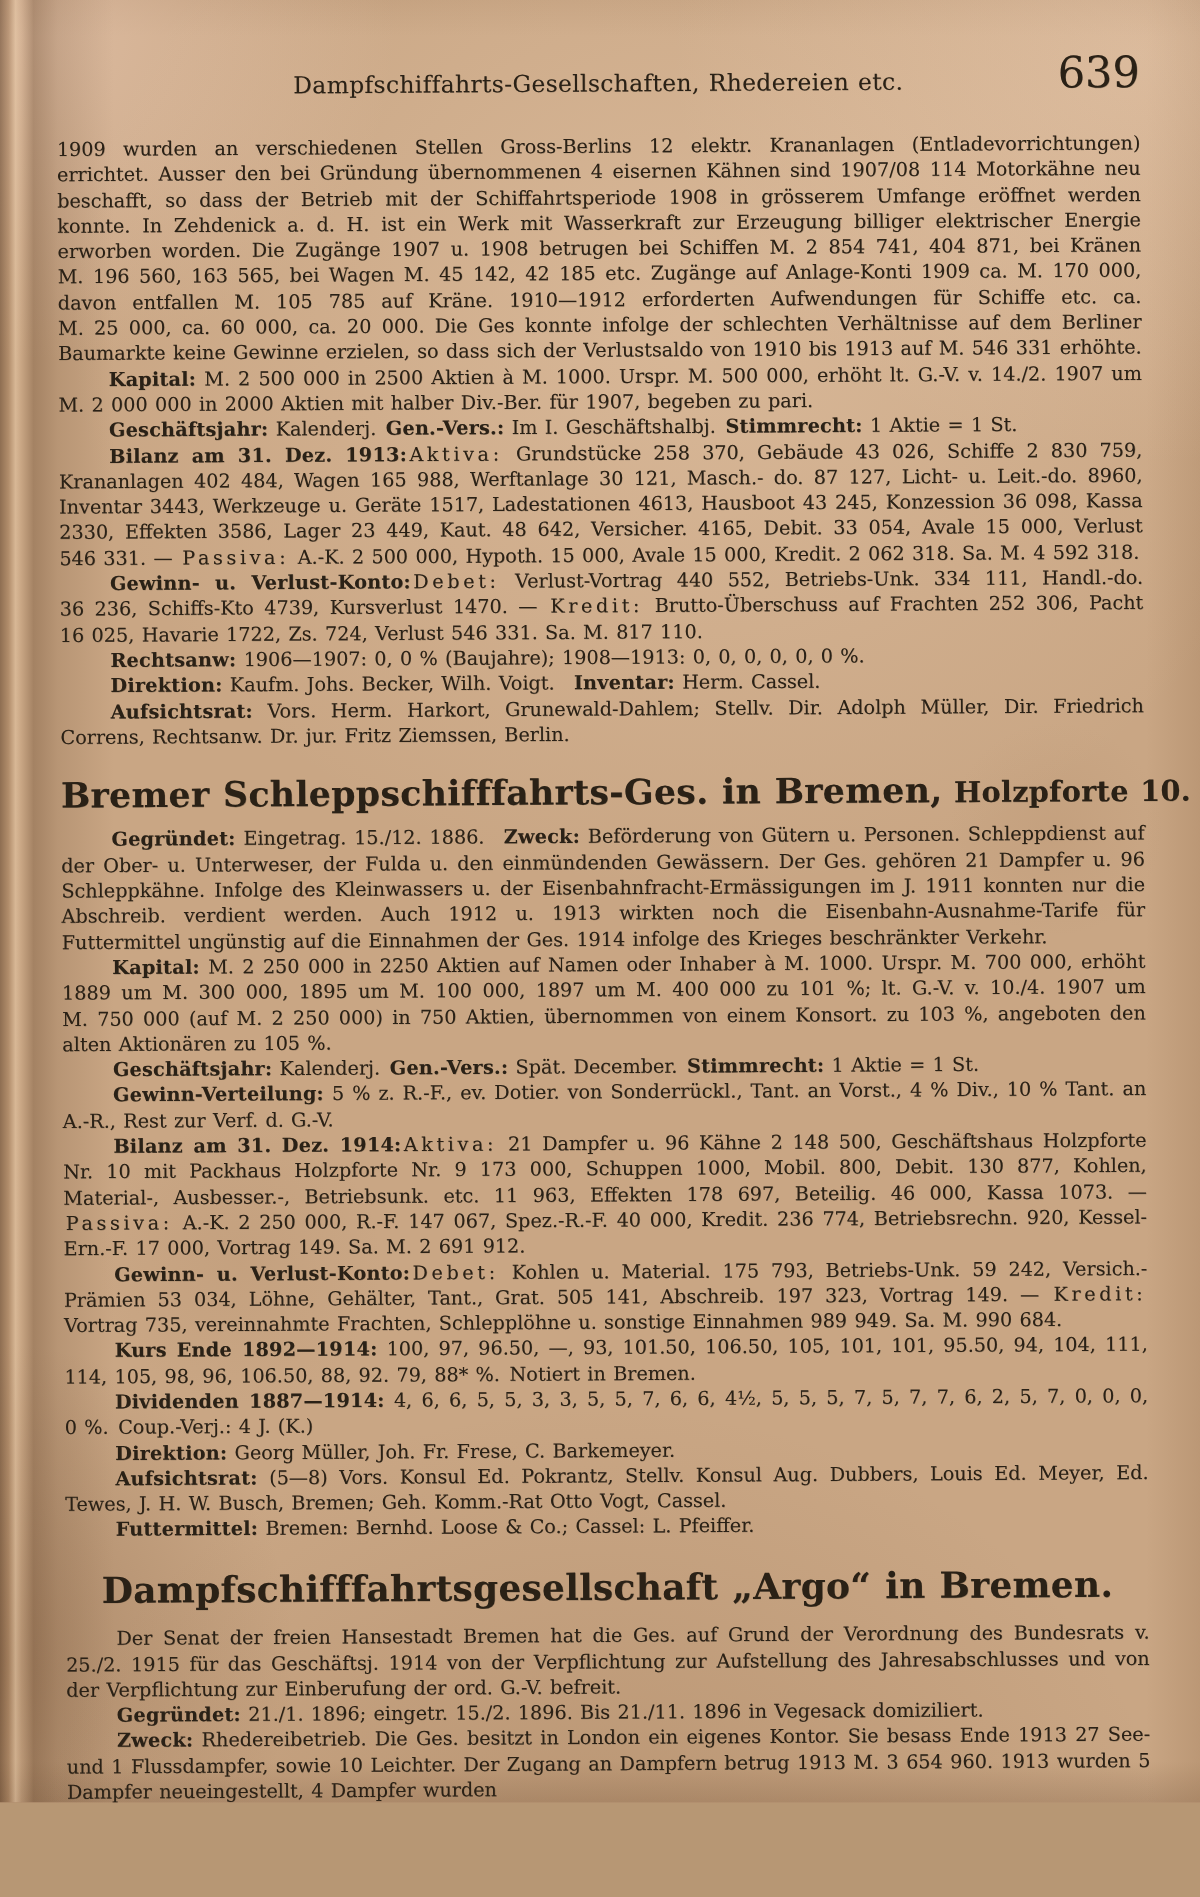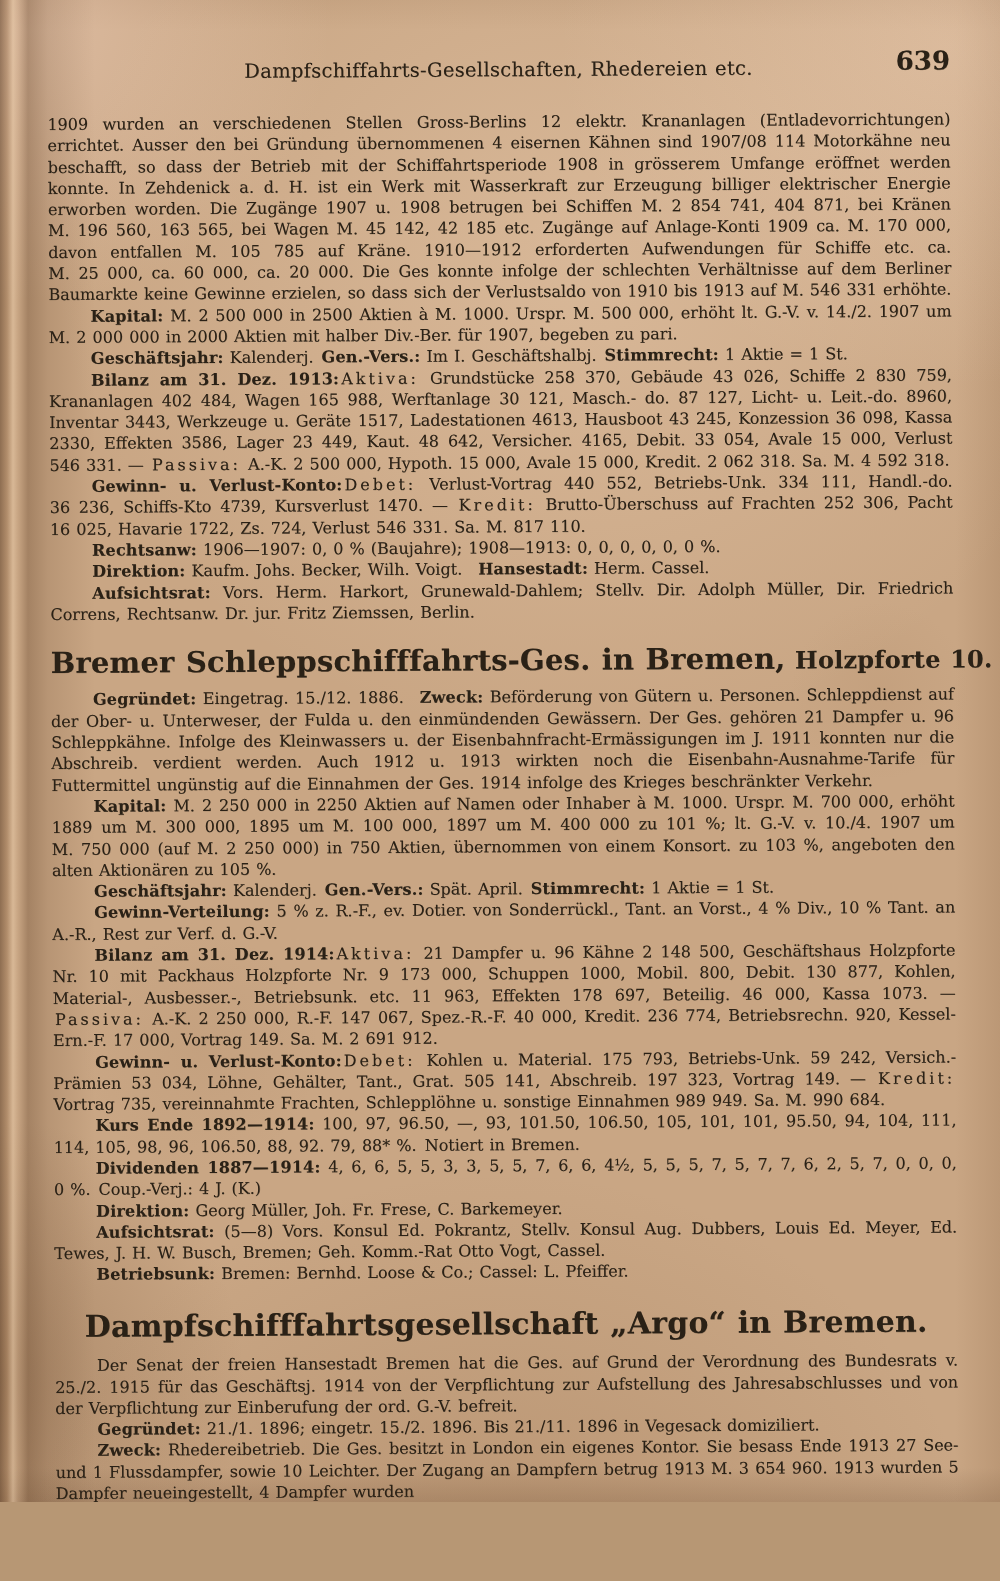--- a/index.html
+++ b/index.html
@@ -32,21 +32,21 @@
     position:absolute;left:47px;top:62px;width:903px;
     font-family:"DejaVu Serif","Liberation Serif",serif;
     font-size:16px;line-height:21.3px;color:#2a2116;
     text-align:justify;word-spacing:1px;
     transform:rotate(-0.35deg);transform-origin:0 0;
     text-shadow:0.3px 0.3px 0.5px rgba(42,33,22,0.35);
   }
 
   .running-head{position:relative;height:30px;margin-bottom:22px;}
   .running-title{text-align:center;font-size:19.5px;letter-spacing:0.3px;}
-  .page-num{position:absolute;right:0;top:-6px;font-size:26px;font-weight:bold;}
+  .page-num{position:absolute;right:0;top:-6px;font-size:36px;}
 
   .para{margin:0;}
   .ind{text-indent:42px;}
   strong{font-weight:700;letter-spacing:0.2px;}
   .sp{letter-spacing:3px;margin-left:2px;margin-right:1px;}
 
   h2.company-heading{
     font-size:29px;line-height:1.15;margin:22px 0 9px;font-weight:700;
     text-align:left;letter-spacing:0.2px;white-space:nowrap;text-indent:0;
   }
@@ -72,49 +72,49 @@
       <p class="para ind"><strong>Kapital:</strong><span> M.&nbsp;2&nbsp;500&nbsp;000 in 2500 Aktien à M.&nbsp;1000. Urspr. M.&nbsp;500&nbsp;000, erhöht lt. G.-V. v. 14./2. 1907 um M.&nbsp;2&nbsp;000&nbsp;000 in 2000 Aktien mit halber Div.-Ber. für 1907, begeben zu pari.</span></p>
 
       <p class="para ind"><strong>Geschäftsjahr:</strong><span> Kalenderj. </span><strong>Gen.-Vers.:</strong><span> Im I. Geschäftshalbj. </span><strong>Stimmrecht:</strong><span> 1 Aktie = 1 St.</span></p>
 
       <p class="para ind"><strong>Bilanz am 31. Dez. 1913:</strong><span class="sp">Aktiva:</span><span> Grundstücke 258&nbsp;370, Gebäude 43&nbsp;026, Schiffe 2&nbsp;830&nbsp;759, Krananlagen 402&nbsp;484, Wagen 165&nbsp;988, Werftanlage 30&nbsp;121, Masch.- do. 87&nbsp;127, Licht- u. Leit.-do. 8960, Inventar 3443, Werkzeuge u. Geräte 1517, Ladestationen 4613, Hausboot 43&nbsp;245, Konzession 36&nbsp;098, Kassa 2330, Effekten 3586, Lager 23&nbsp;449, Kaut. 48&nbsp;642, Versicher. 4165, Debit. 33&nbsp;054, Avale 15&nbsp;000, Verlust 546&nbsp;331. — </span><span class="sp">Passiva:</span><span> A.-K. 2&nbsp;500&nbsp;000, Hypoth. 15&nbsp;000, Avale 15&nbsp;000, Kredit. 2&nbsp;062&nbsp;318. Sa. M.&nbsp;4&nbsp;592&nbsp;318.</span></p>
 
       <p class="para ind"><strong>Gewinn- u. Verlust-Konto:</strong><span class="sp">Debet:</span><span> Verlust-Vortrag 440&nbsp;552, Betriebs-Unk. 334&nbsp;111, Handl.-do. 36&nbsp;236, Schiffs-Kto 4739, Kursverlust 1470. — </span><span class="sp">Kredit:</span><span> Brutto-Überschuss auf Frachten 252&nbsp;306, Pacht 16&nbsp;025, Havarie 1722, Zs. 724, Verlust 546&nbsp;331. Sa. M.&nbsp;817&nbsp;110.</span></p>
 
       <p class="para ind"><strong>Rechtsanw:</strong><span> 1906—1907: 0, 0&nbsp;% (Baujahre); 1908—1913: 0, 0, 0, 0, 0, 0&nbsp;%.</span></p>
 
-      <p class="para ind"><strong>Direktion:</strong><span> Kaufm. Johs. Becker, Wilh. Voigt. </span><strong>Hansestadt:</strong><span> Herm. Cassel.</span></p>
+      <p class="para ind"><strong>Direktion:</strong><span> Kaufm. Johs. Becker, Wilh. Voigt. </span><strong>Inventar:</strong><span> Herm. Cassel.</span></p>
 
       <p class="para ind"><strong>Aufsichtsrat:</strong><span> Vors. Herm. Harkort, Grunewald-Dahlem; Stellv. Dir. Adolph Müller, Dir. Friedrich Correns, Rechtsanw. Dr. jur. Fritz Ziemssen, Berlin.</span></p>
     </section>
 
     <section>
       <h2 class="company-heading"><span class="h-main">Bremer Schleppschifffahrts-Ges. in Bremen,</span><span class="h-addr"> Holzpforte 10.</span></h2>
 
       <p class="para ind"><strong>Gegründet:</strong><span> Eingetrag. 15./12. 1886. </span><strong>Zweck:</strong><span> Beförderung von Gütern u. Personen. Schleppdienst auf der Ober- u. Unterweser, der Fulda u. den einmündenden Gewässern. Der Ges. gehören 21 Dampfer u. 96 Schleppkähne. Infolge des Kleinwassers u. der Eisenbahnfracht-Ermässigungen im J. 1911 konnten nur die Abschreib. verdient werden. Auch 1912 u. 1913 wirkten noch die Eisenbahn-Ausnahme-Tarife für Futtermittel ungünstig auf die Einnahmen der Ges. 1914 infolge des Krieges beschränkter Verkehr.</span></p>
 
       <p class="para ind"><strong>Kapital:</strong><span> M.&nbsp;2&nbsp;250&nbsp;000 in 2250 Aktien auf Namen oder Inhaber à M.&nbsp;1000. Urspr. M.&nbsp;700&nbsp;000, erhöht 1889 um M.&nbsp;300&nbsp;000, 1895 um M.&nbsp;100&nbsp;000, 1897 um M.&nbsp;400&nbsp;000 zu 101&nbsp;%; lt. G.-V. v. 10./4. 1907 um M.&nbsp;750&nbsp;000 (auf M.&nbsp;2&nbsp;250&nbsp;000) in 750 Aktien, übernommen von einem Konsort. zu 103&nbsp;%, angeboten den alten Aktionären zu 105&nbsp;%.</span></p>
 
-      <p class="para ind"><strong>Geschäftsjahr:</strong><span> Kalenderj. </span><strong>Gen.-Vers.:</strong><span> Spät. April. </span><strong>Stimmrecht:</strong><span> 1 Aktie = 1 St.</span></p>
+      <p class="para ind"><strong>Geschäftsjahr:</strong><span> Kalenderj. </span><strong>Gen.-Vers.:</strong><span> Spät. December. </span><strong>Stimmrecht:</strong><span> 1 Aktie = 1 St.</span></p>
 
       <p class="para ind"><strong>Gewinn-Verteilung:</strong><span> 5&nbsp;% z. R.-F., ev. Dotier. von Sonderrückl., Tant. an Vorst., 4&nbsp;% Div., 10&nbsp;% Tant. an A.-R., Rest zur Verf. d. G.-V.</span></p>
 
       <p class="para ind"><strong>Bilanz am 31. Dez. 1914:</strong><span class="sp">Aktiva:</span><span> 21 Dampfer u. 96 Kähne 2&nbsp;148&nbsp;500, Geschäftshaus Holzpforte Nr.&nbsp;10 mit Packhaus Holzpforte Nr.&nbsp;9 173&nbsp;000, Schuppen 1000, Mobil. 800, Debit. 130&nbsp;877, Kohlen, Material-, Ausbesser.-, Betriebsunk. etc. 11&nbsp;963, Effekten 178&nbsp;697, Beteilig. 46&nbsp;000, Kassa 1073. — </span><span class="sp">Passiva:</span><span> A.-K. 2&nbsp;250&nbsp;000, R.-F. 147&nbsp;067, Spez.-R.-F. 40&nbsp;000, Kredit. 236&nbsp;774, Betriebsrechn. 920, Kessel-Ern.-F. 17&nbsp;000, Vortrag 149. Sa. M.&nbsp;2&nbsp;691&nbsp;912.</span></p>
 
       <p class="para ind"><strong>Gewinn- u. Verlust-Konto:</strong><span class="sp">Debet:</span><span> Kohlen u. Material. 175&nbsp;793, Betriebs-Unk. 59&nbsp;242, Versich.-Prämien 53&nbsp;034, Löhne, Gehälter, Tant., Grat. 505&nbsp;141, Abschreib. 197&nbsp;323, Vortrag 149. — </span><span class="sp">Kredit:</span><span> Vortrag 735, vereinnahmte Frachten, Schlepplöhne u. sonstige Einnahmen 989&nbsp;949. Sa. M.&nbsp;990&nbsp;684.</span></p>
 
       <p class="para ind"><strong>Kurs Ende 1892—1914:</strong><span> 100, 97, 96.50, —, 93, 101.50, 106.50, 105, 101, 101, 95.50, 94, 104, 111, 114, 105, 98, 96, 106.50, 88, 92. 79, 88*&nbsp;%. Notiert in Bremen.</span></p>
 
       <p class="para ind"><strong>Dividenden 1887—1914:</strong><span> 4, 6, 6, 5, 5, 3, 3, 5, 5, 7, 6, 6, 4½, 5, 5, 5, 7, 5, 7, 7, 6, 2, 5, 7, 0, 0, 0, 0&nbsp;%. Coup.-Verj.: 4 J. (K.)</span></p>
 
       <p class="para ind"><strong>Direktion:</strong><span> Georg Müller, Joh. Fr. Frese, C. Barkemeyer.</span></p>
 
       <p class="para ind"><strong>Aufsichtsrat:</strong><span> (5—8) Vors. Konsul Ed. Pokrantz, Stellv. Konsul Aug. Dubbers, Louis Ed. Meyer, Ed. Tewes, J. H. W. Busch, Bremen; Geh. Komm.-Rat Otto Vogt, Cassel.</span></p>
 
-      <p class="para ind"><strong>Betriebsunk:</strong><span> Bremen: Bernhd. Loose &amp; Co.; Cassel: L. Pfeiffer.</span></p>
+      <p class="para ind"><strong>Futtermittel:</strong><span> Bremen: Bernhd. Loose &amp; Co.; Cassel: L. Pfeiffer.</span></p>
     </section>
 
     <section>
       <h2 class="company-heading centered">Dampfschifffahrtsgesellschaft „Argo“ in Bremen.</h2>
 
       <p class="para ind"><span>Der Senat der freien Hansestadt Bremen hat die Ges. auf Grund der Verordnung des Bundesrats v. 25./2. 1915 für das Geschäftsj. 1914 von der Verpflichtung zur Aufstellung des Jahresabschlusses und von der Verpflichtung zur Einberufung der ord. G.-V. befreit.</span></p>
 
       <p class="para ind"><strong>Gegründet:</strong><span> 21./1. 1896; eingetr. 15./2. 1896. Bis 21./11. 1896 in Vegesack domiziliert.</span></p>
 
       <p class="para ind"><strong>Zweck:</strong><span> Rhedereibetrieb. Die Ges. besitzt in London ein eigenes Kontor. Sie besass Ende 1913 27 See- und 1 Flussdampfer, sowie 10 Leichter. Der Zugang an Dampfern betrug 1913 M.&nbsp;3&nbsp;654&nbsp;960. 1913 wurden 5 Dampfer neueingestellt, 4 Dampfer wurden</span></p>

